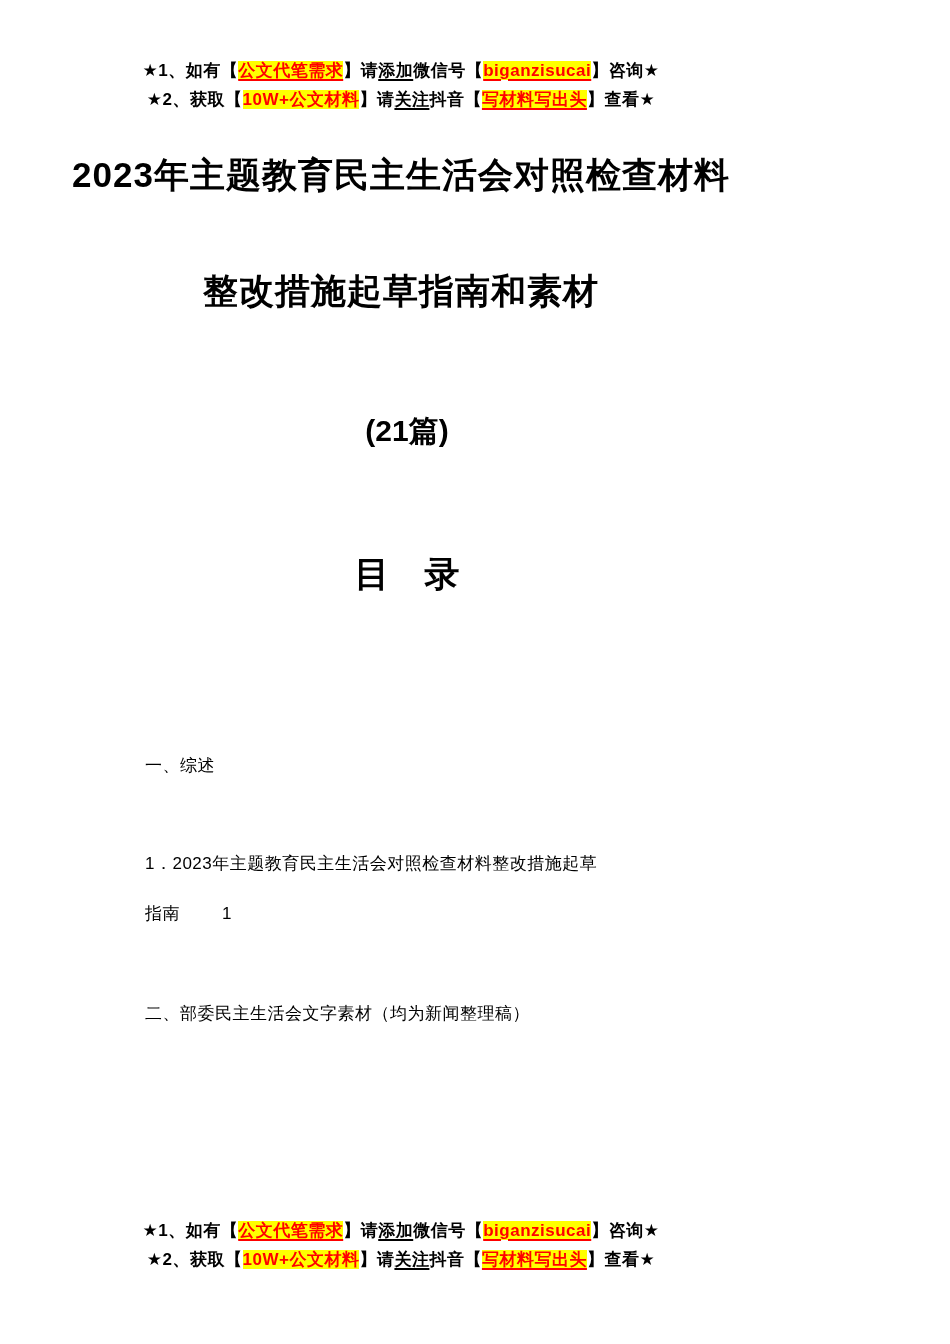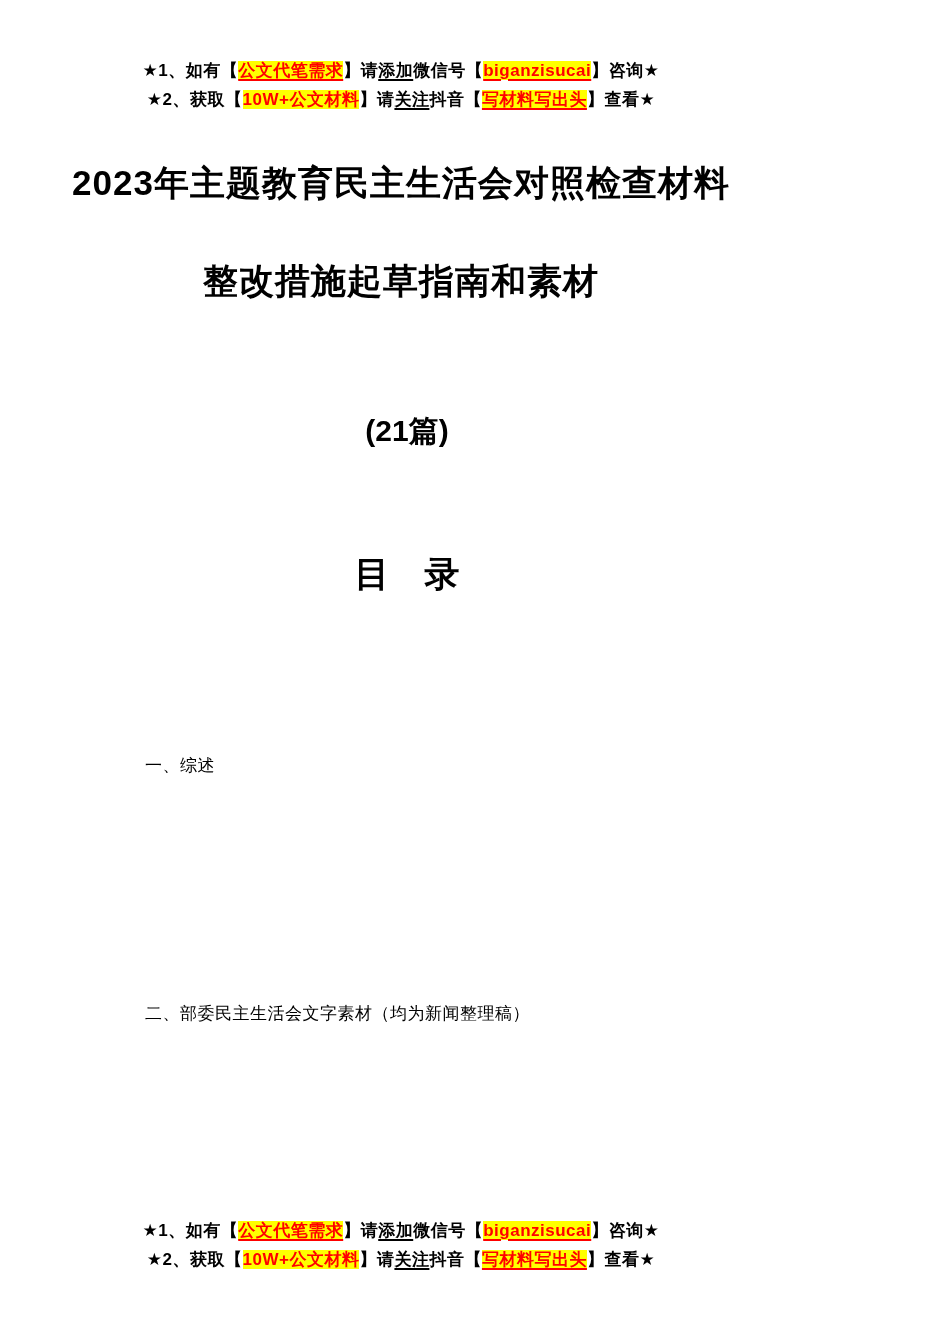--- a/index.html
+++ b/index.html
@@ -49,21 +49,21 @@
   }
   
   .doc-title{
     position:absolute;left:0;right:0;
     text-align:center;
     font-size:35px;font-weight:700;
     line-height:49px;
     letter-spacing:1px;
   }
   .doc-title-1{top:146px;}
-  .doc-title-2{top:256px;}
+  .doc-title-2{top:266px;}
   .article-count{
     position:absolute;left:12px;right:0;top:410px;
     text-align:center;
     font-size:30px;font-weight:700;line-height:42px;
   }
   .toc-heading{
     position:absolute;left:0;right:0;top:549px;
     text-align:center;
     font-size:35px;font-weight:700;line-height:49px;padding-left:12px;
   }
@@ -88,31 +88,37 @@
 </head>
 <body>
 
 <div class="page">
 
   <div class="notice notice-top">
     <div><span class="seg seg-plain">★1、如有【</span><span class="seg seg-hl-ul">公文代笔需求</span><span class="seg seg-plain">】请</span><span class="seg seg-ul">添加</span><span class="seg seg-plain">微信号【</span><span class="seg seg-hl-ul">biganzisucai</span><span class="seg seg-plain">】咨询★</span></div>
     <div><span class="seg seg-plain">★2、获取【</span><span class="seg seg-hl">10W+公文材料</span><span class="seg seg-plain">】请</span><span class="seg seg-ul">关注</span><span class="seg seg-plain">抖音【</span><span class="seg seg-hl-ul">写材料写出头</span><span class="seg seg-plain">】查看★</span></div>
   </div>
 
-  <h1 class="doc-title doc-title-1" style="margin:12px;text-align:center;">2023年主题教育民主生活会对照检查材料</h1>
+  <h1 class="doc-title doc-title-1" style="margin:4px;text-align:center;">2023年主题教育民主生活会对照检查材料</h1>
   <h1 class="doc-title doc-title-2" style="margin:0;">整改措施起草指南和素材</h1>
 
   <div class="article-count">(21篇)</div>
 
   <div class="toc-heading">目　录</div>
 
   <div class="toc-entry toc-e1">
     <span>一、综述</span><span class="page-num"></span>
   </div>
 
+  <div class="toc-entry toc-e2-l1">
+    <span>1．2023年主题教育民主生活会对照检查材料整改措施起草</span>
+  </div>
+  <div class="toc-entry toc-e2-l2">
+    <span>指南</span><span class="page-num">1</span>
+  </div>
 
   <div class="toc-entry toc-e3">
     <span>二、部委民主生活会文字素材（均为新闻整理稿）</span><span class="page-num"></span>
   </div>
 
 
   <div class="notice notice-bottom">
     <div><span class="seg seg-plain">★1、如有【</span><span class="seg seg-hl-ul">公文代笔需求</span><span class="seg seg-plain">】请</span><span class="seg seg-ul">添加</span><span class="seg seg-plain">微信号【</span><span class="seg seg-hl-ul">biganzisucai</span><span class="seg seg-plain">】咨询★</span></div>
     <div><span class="seg seg-plain">★2、获取【</span><span class="seg seg-hl">10W+公文材料</span><span class="seg seg-plain">】请</span><span class="seg seg-ul">关注</span><span class="seg seg-plain">抖音【</span><span class="seg seg-hl-ul">写材料写出头</span><span class="seg seg-plain">】查看★</span></div>
   </div>

